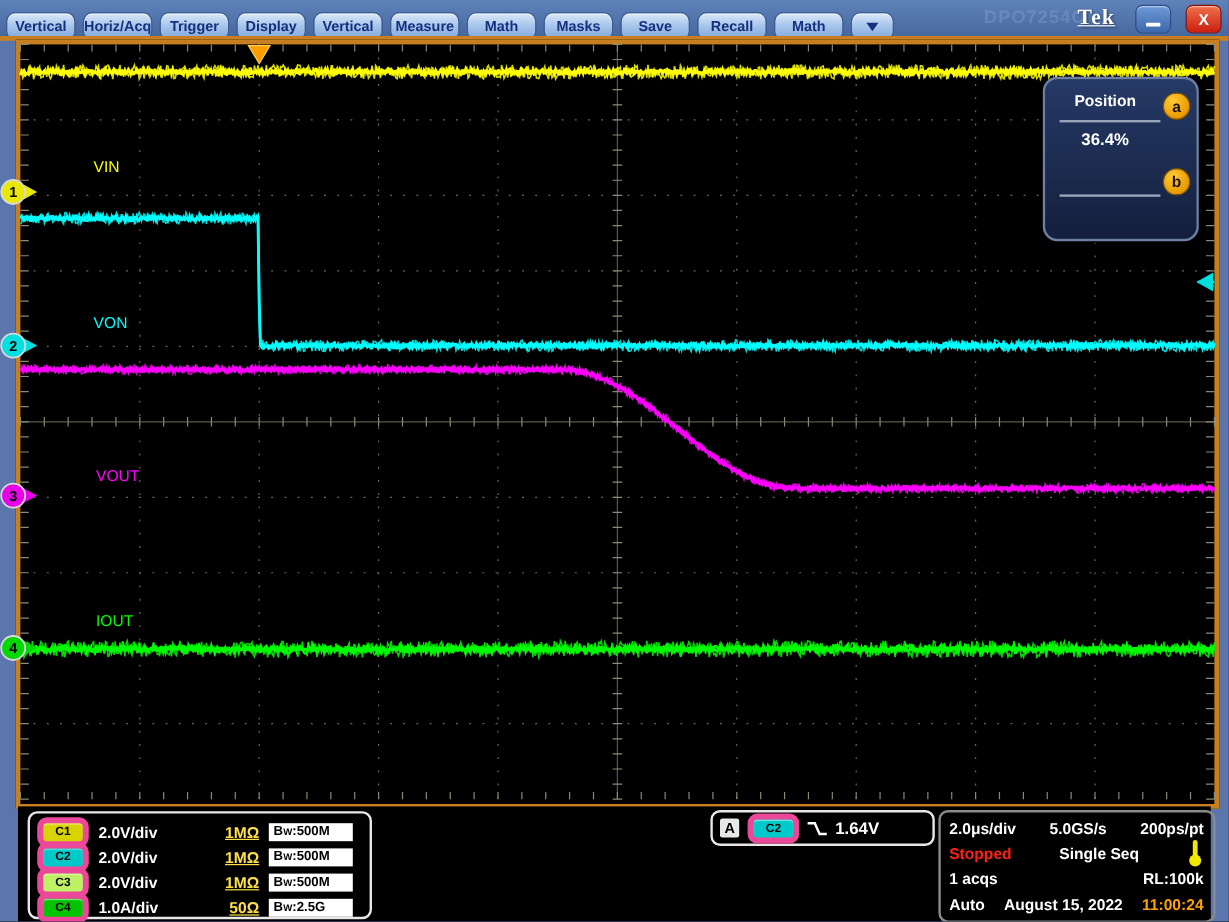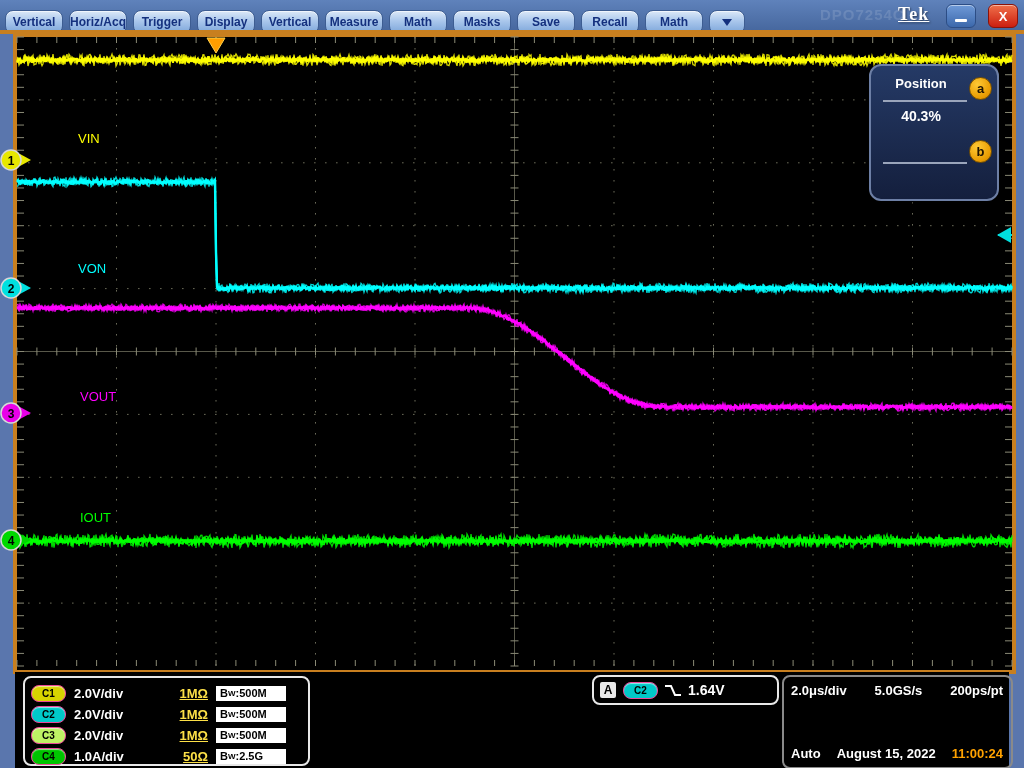--- a/index.html
+++ b/index.html
@@ -51,21 +51,21 @@
         background:radial-gradient(circle at 35% 30%,#ffc935,#e89a00 70%,#b87400);
         border:1px solid #7a5200;color:#201400;
         font:700 13px "Liberation Sans",sans-serif;
         display:flex;align-items:center;justify-content:center;}
   .knob-a{top:11px;} .knob-b{top:74px;}
   
   .bottom-strip{position:absolute;left:15px;top:672px;width:994px;height:96px;background:#000;}
   .ch-box{position:absolute;left:8px;top:4px;width:283px;height:86px;
           border:2px solid #e8e8e8;border-radius:8px;}
   .ch-row{position:absolute;left:6px;height:20px;display:flex;align-items:center;}
-  .pill{width:33px;height:15px;border-radius:8px;border:1px solid #ec4899;
+  .pill{width:33px;height:15px;border-radius:8px;border:5px solid #ec4899;
         color:#000;font:700 10px "Liberation Sans",sans-serif;
         display:flex;align-items:center;justify-content:center;margin-right:8px;
         box-shadow:inset 0 1px 1px rgba(255,255,255,.6);}
   .ch-scale{color:#fff;font:700 13px "Liberation Sans",sans-serif;width:92px;}
   .ch-imp{color:#fde047;font:700 13px "Liberation Sans",sans-serif;width:42px;text-align:right;margin-right:8px;text-decoration:underline;}
   .bw-box{background:#fff;color:#000;font:700 11px "Liberation Sans",sans-serif;
           padding:0 4px;height:15px;display:flex;align-items:center;min-width:62px;}
   .bw-box sub{font-size:8px;}
   .trig-box{position:absolute;left:577px;top:3px;width:183px;height:26px;
             border:2px solid #e8e8e8;border-radius:8px;display:flex;align-items:center;}
@@ -174,21 +174,21 @@
       <text x="11" y="544.5" fill="#000" font-size="12" font-weight="700" text-anchor="middle">4</text>
     </g>
     <polygon points="207,38 225,38 216,53" fill="#ff9d00" stroke="#ffd14a" stroke-width="1"></polygon>
     <path d="M 998 235 H 1012" stroke="#00e0e0" stroke-width="2"></path>
     <polygon points="1011,227 1011,243 997,235" fill="#00e0e0"></polygon>
   </svg>
 
 <div class="pos-panel">
   <div class="pos-title">Position</div>
   <div class="pos-sep sep1"></div>
-  <div class="pos-value">40.3%</div>
+  <div class="pos-value">36.4%</div>
   <div class="pos-sep sep2"></div>
   <div class="knob knob-a">a</div>
   <div class="knob knob-b">b</div>
 </div>
 
 <div class="bottom-strip">
 
   <div class="ch-box">
     <div class="ch-row" style="top:5px">
       <span class="pill" style="background: rgb(216, 212, 0);">C1</span>
@@ -246,20 +246,35 @@
   </div>
 
   <div class="acq-panel">
     <div class="acq-row r1">
       <span>2.0μs/div</span>
         <span class="sp"></span>
       <span>5.0GS/s</span>
         <span class="sp"></span>
       <span>200ps/pt</span>
     </div>
+    <div class="acq-row r2">
+      <span class="red-text">Stopped</span>
+        <span class="sp"></span>
+      <span>Single Seq</span>
+        <span class="sp"></span>
+      <span class="thermo">
+          <span class="stem"></span>
+          <span class="bulb"></span>
+        </span>
+    </div>
+    <div class="acq-row r3">
+      <span>1 acqs</span>
+        <span class="sp"></span>
+      <span>RL:100k</span>
+    </div>
     <div class="acq-row r4">
       <span>Auto</span>
         <span class="sp"></span>
       <span>August 15, 2022</span>
         <span class="sp"></span>
       <span class="orange-text">11:00:24</span>
     </div>
   </div>
 </div>
 

